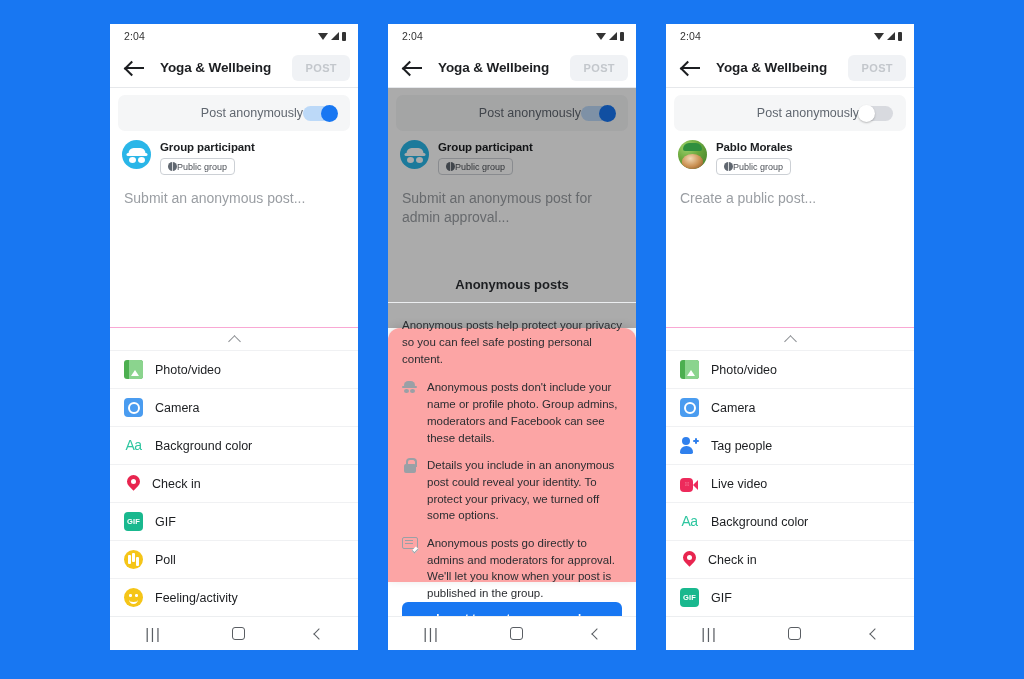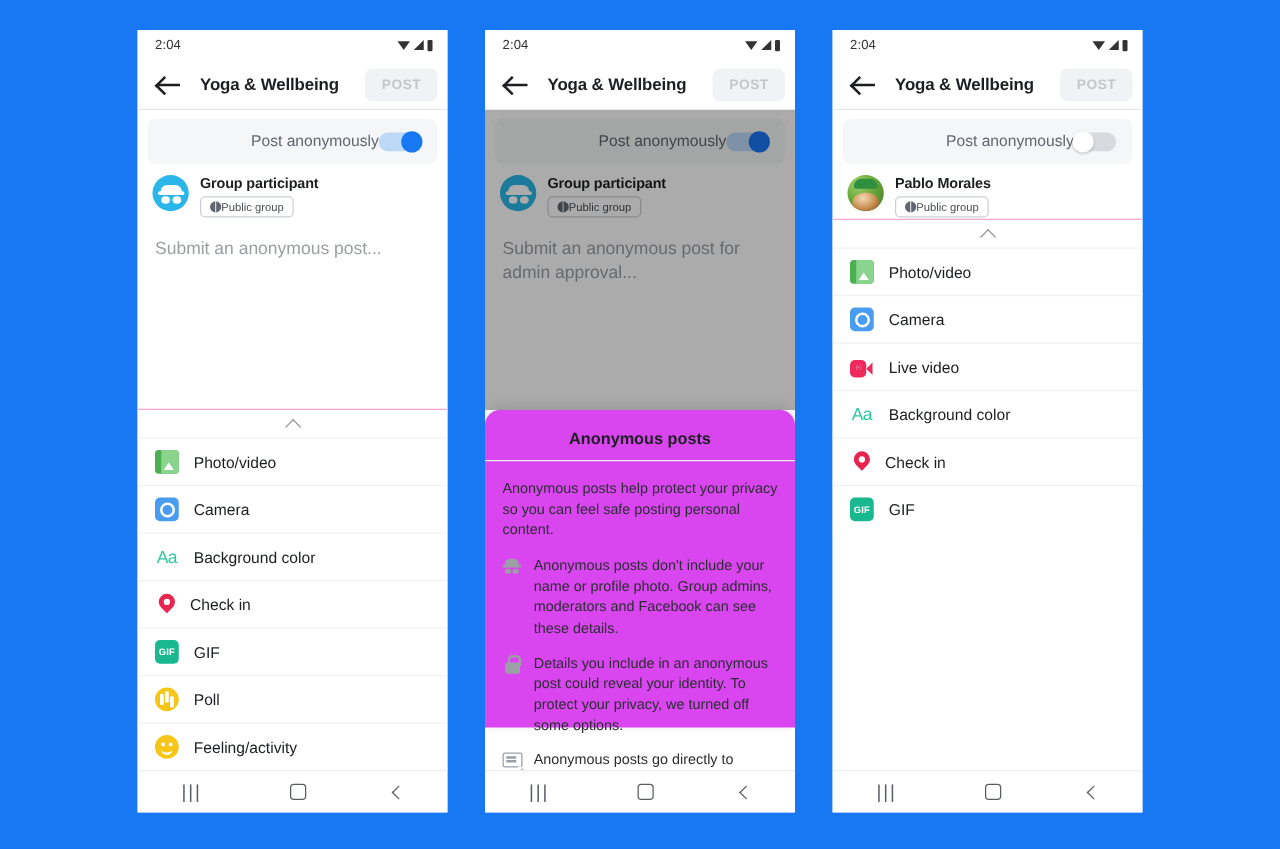--- a/index.html
+++ b/index.html
@@ -529,26 +529,27 @@
     height: 240px;
     background: rgba(0,0,0,.33);
     z-index: 5;
     pointer-events: none;
   }
   .sheet {
     position: absolute;
     left: 0; right: 0;
     top: 240px;
     bottom: 34px;
-    background: #d946ef;
+    background: #fca5a5;
     border-radius: 12px 12px 0 0;
     z-index: 6;
     display: flex;
     flex-direction: column;
     box-shadow: 0 -2px 10px rgba(0,0,0,.12);
+    justify-content: center;
   }
   .sheet-grabber {
     width: 32px; height: 3px;
     background: #d9dbde;
     border-radius: 2px;
     margin: 6px auto 0 auto;
   }
   .sheet-title {
     text-align: center;
     font-size: 13px;
@@ -864,34 +865,41 @@
         <span class="avatar photo"></span>
         <span class="identity-text">
           <div class="identity-name">Pablo Morales</div>
           <span class="chip">
             <span class="chip-globe"></span>
             <span class="chip-text">Public group</span>
           </span>
         </span>
       </div>
 
+      <div class="composer">Create a public post...</div>
 
       <div class="options">
         <div class="chevron-row">
             <span class="chevron-up"></span>
           </div>
         <div class="opt-row">
           <span class="opt-icon ico-photo"></span>
           <span class="opt-label">Photo/video</span>
         </div>
         <div class="opt-row">
           <span class="opt-icon ico-camera"></span>
           <span class="opt-label">Camera</span>
         </div>
         <div class="opt-row">
+          <span class="opt-icon ico-tag">
+              <i></i>
+            </span>
+          <span class="opt-label">Tag people</span>
+        </div>
+        <div class="opt-row">
           <span class="opt-icon ico-live">
               <i></i>
             </span>
           <span class="opt-label">Live video</span>
         </div>
         <div class="opt-row">
           <span class="opt-icon ico-aa">Aa</span>
           <span class="opt-label">Background color</span>
         </div>
         <div class="opt-row">

